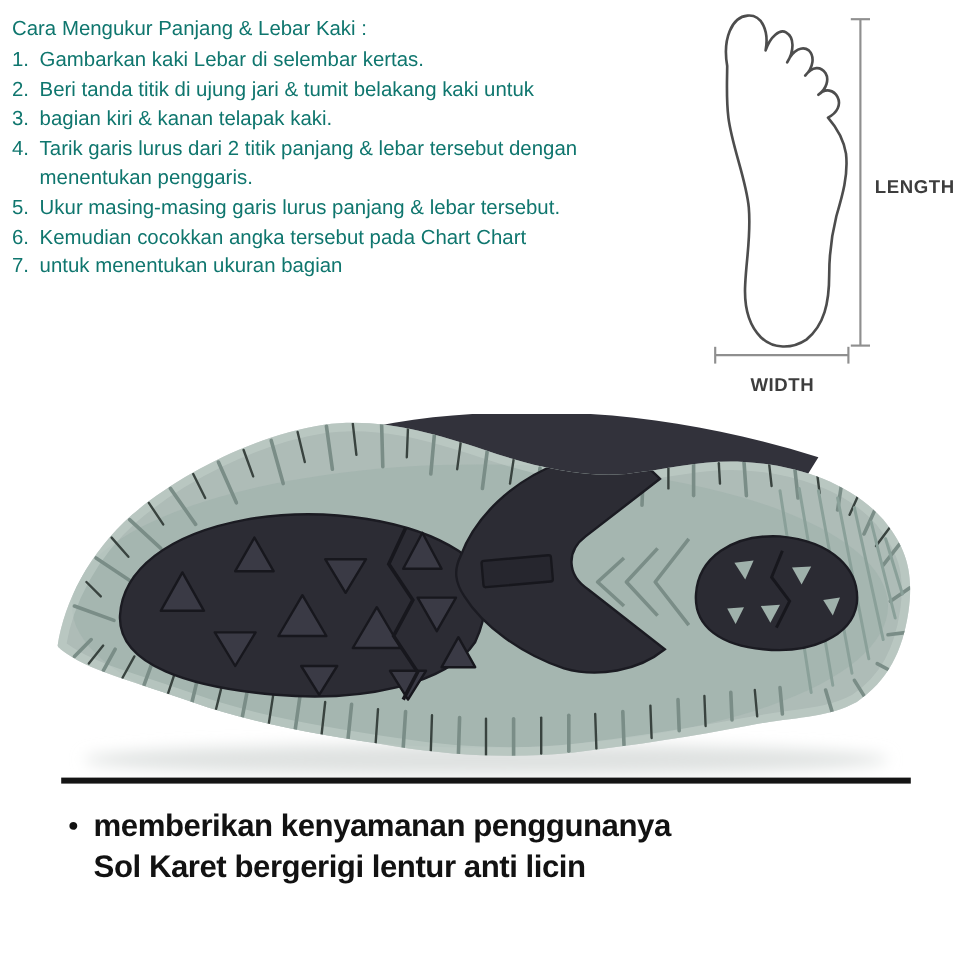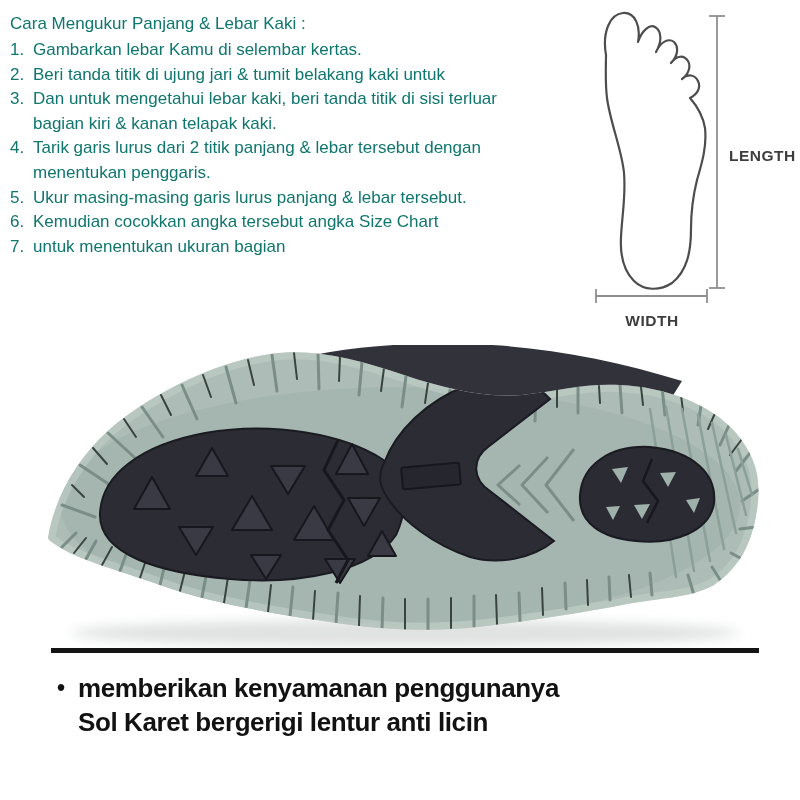--- a/index.html
+++ b/index.html
@@ -28,35 +28,34 @@
 </style>
 </head>
 <body>
 
 <div class="instructions">
   <div class="instr-title">Cara Mengukur Panjang &amp; Lebar Kaki :</div>
 
   <div class="instr-item">
     <span class="instr-num">1.</span>
     <span class="instr-txt">
-        <div>Gambarkan lebar Kamu di selembar kertas.</div>
+        <div>Gambarkan kaki Lebar di selembar kertas.</div>
       </span>
   </div>
 
   <div class="instr-item">
     <span class="instr-num">2.</span>
     <span class="instr-txt">
       <div>Beri tanda titik di ujung jari &amp; tumit belakang kaki untuk</div>
     </span>
   </div>
 
   <div class="instr-item">
     <span class="instr-num">3.</span>
     <span class="instr-txt">
-      <div>Dan untuk mengetahui lebar kaki, beri tanda titik di sisi terluar</div>
       <div>bagian kiri &amp; kanan telapak kaki.</div>
     </span>
   </div>
 
   <div class="instr-item">
     <span class="instr-num">4.</span>
     <span class="instr-txt">
       <div>Tarik garis lurus dari 2 titik panjang &amp; lebar tersebut dengan</div>
       <div>menentukan penggaris.</div>
     </span>
@@ -65,21 +64,21 @@
   <div class="instr-item">
     <span class="instr-num">5.</span>
     <span class="instr-txt">
         <div>Ukur masing-masing garis lurus panjang &amp; lebar tersebut.</div>
       </span>
   </div>
 
   <div class="instr-item">
     <span class="instr-num">6.</span>
     <span class="instr-txt">
-      <div>Kemudian cocokkan angka tersebut angka Size Chart</div>
+      <div>Kemudian cocokkan angka tersebut pada Chart Chart</div>
     </span>
   </div>
 
   <div class="instr-item">
     <span class="instr-num">7.</span>
     <span class="instr-txt">
       <div>untuk menentukan ukuran bagian</div>
     </span>
   </div>
 </div>

